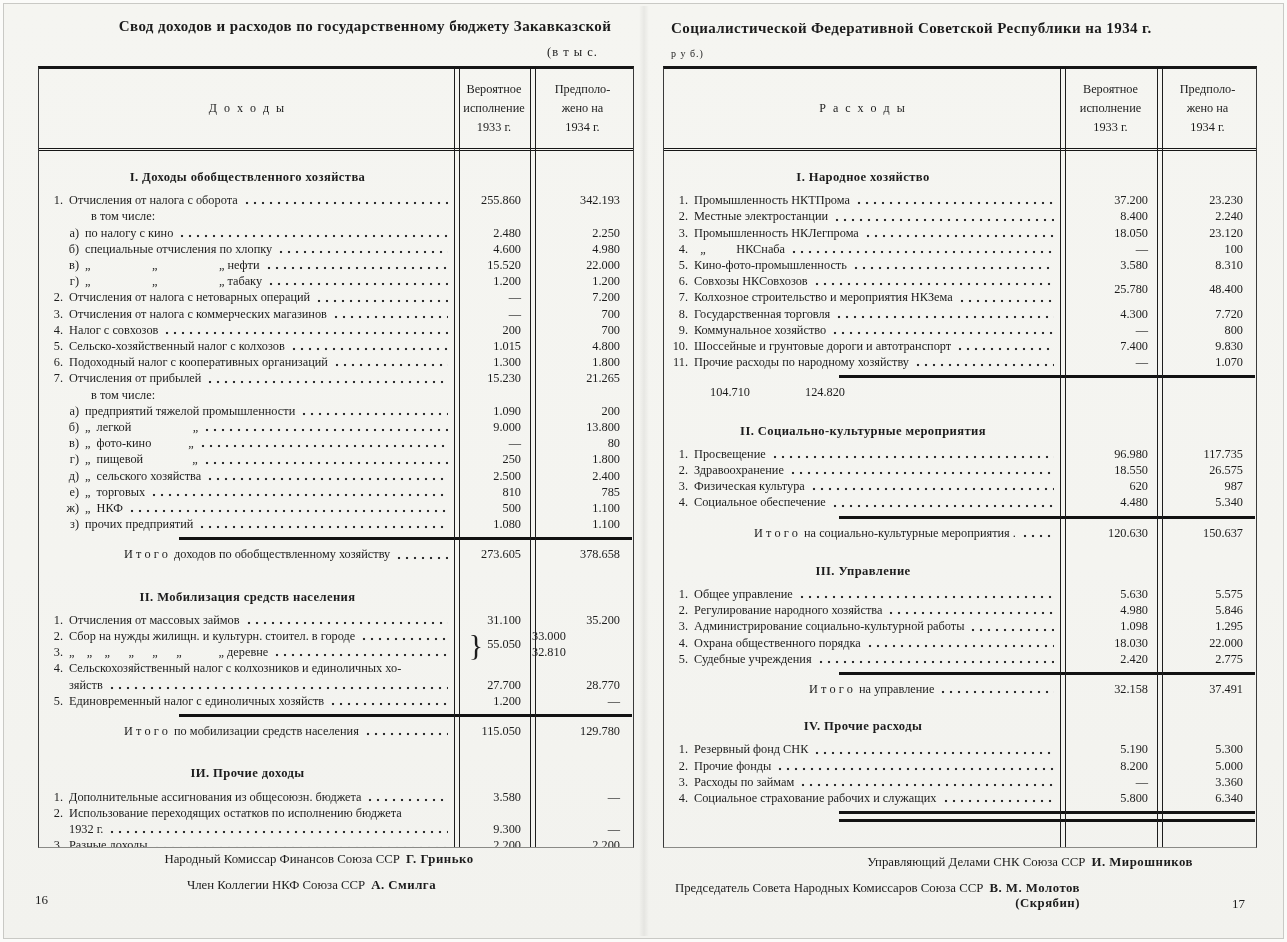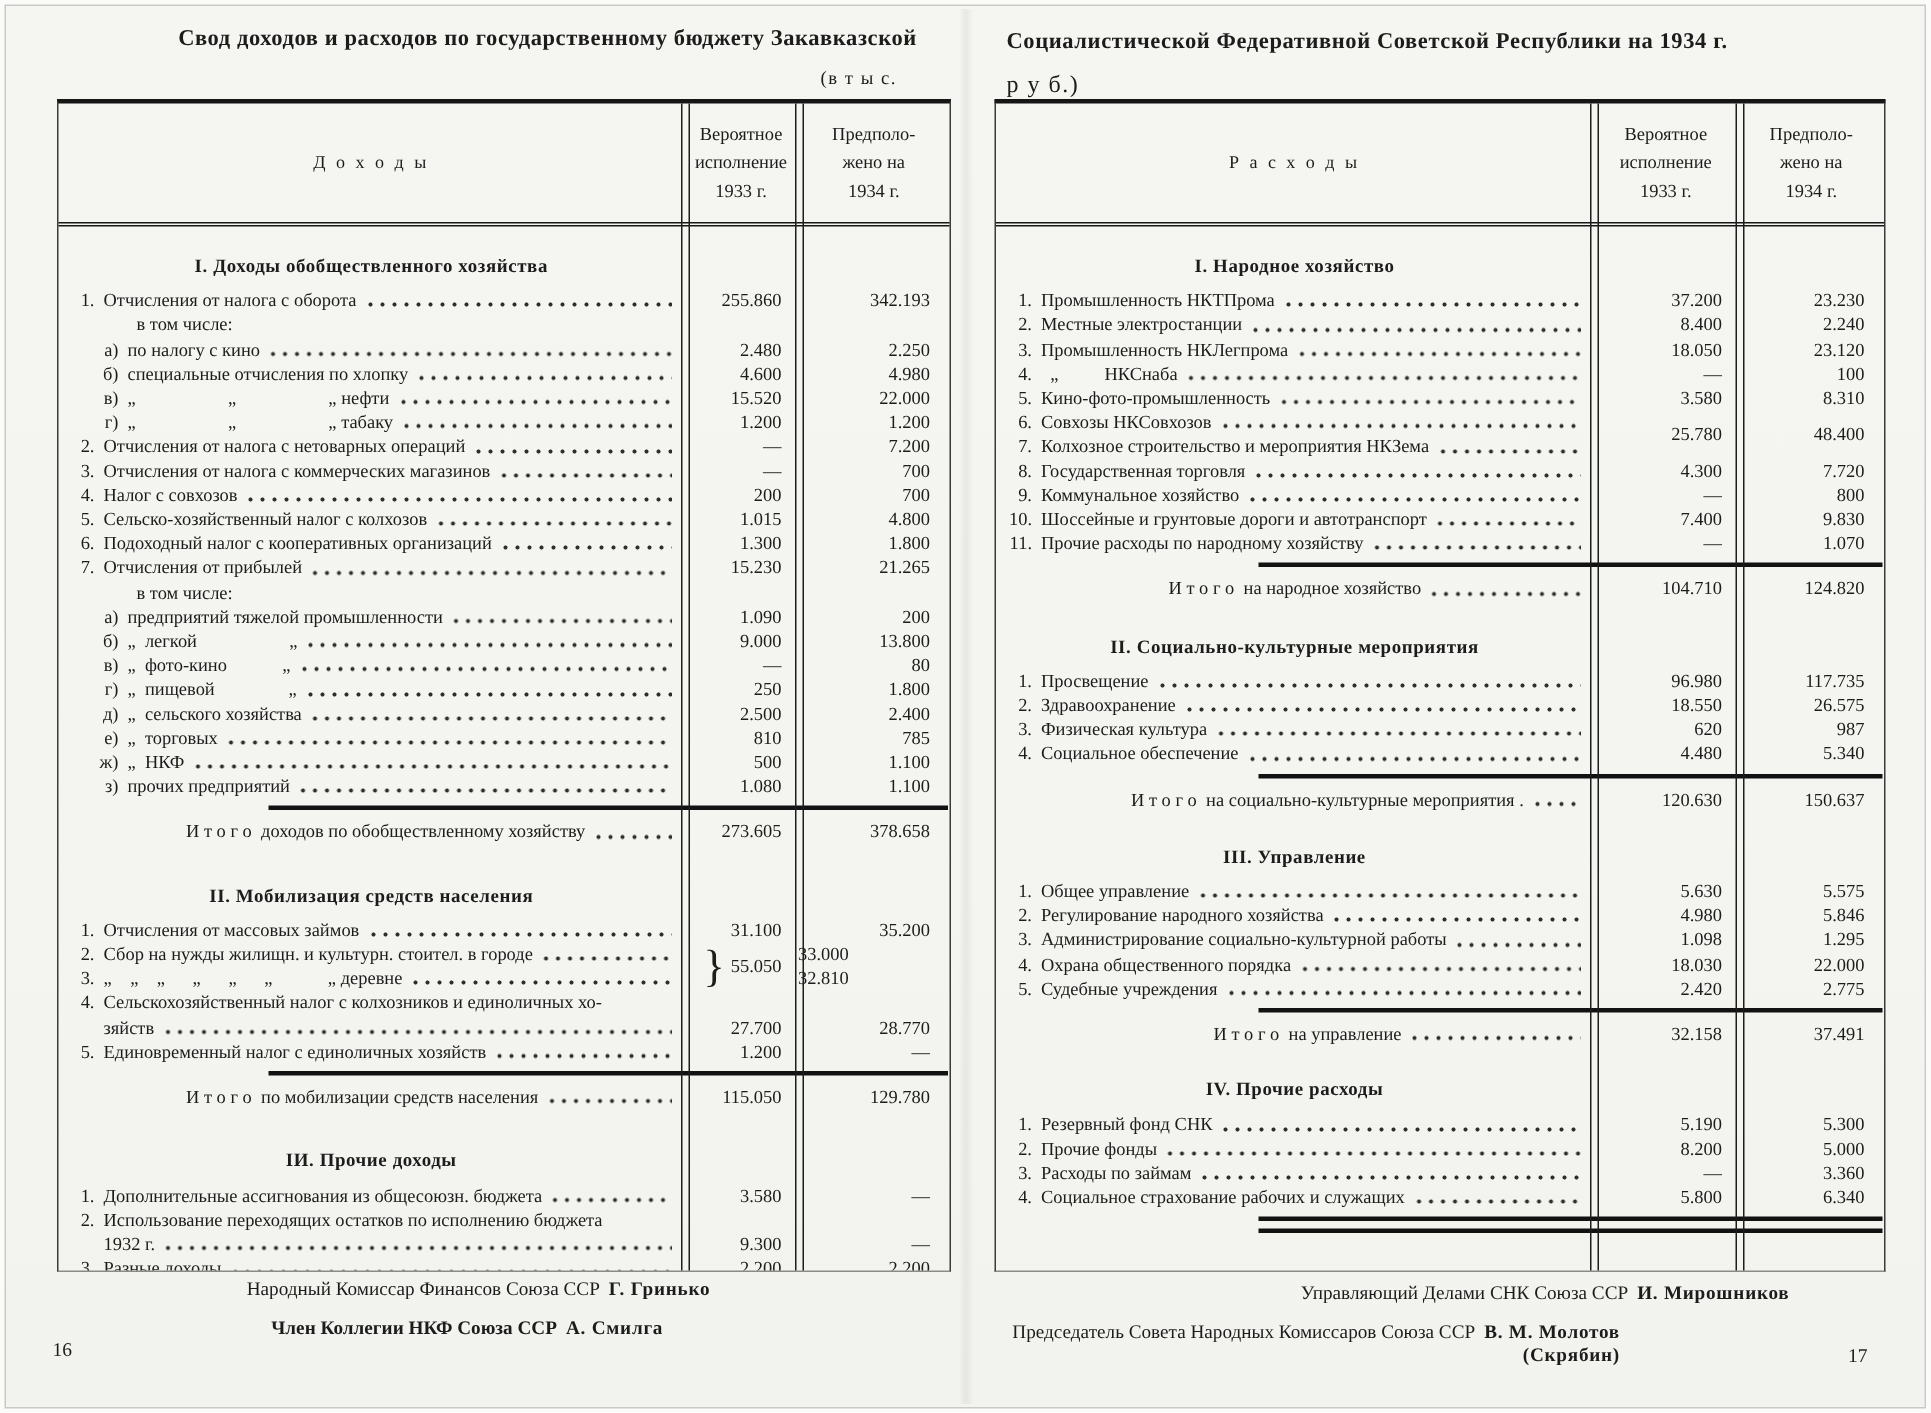--- a/index.html
+++ b/index.html
@@ -11,21 +11,21 @@
   }
   .frame{position:absolute;inset:3px;border:1px solid #c9c9c5;
     background:linear-gradient(180deg,#f5f5f1 0%,#f4f4f0 60%,#f2f2ee 100%);}
   .gutter{position:absolute;left:639px;top:6px;bottom:6px;width:10px;
     background:linear-gradient(90deg,rgba(0,0,0,0),rgba(0,0,0,0.055),rgba(0,0,0,0));}
 
   .title-l{position:absolute;left:68px;top:18px;width:594px;text-align:center;
     font-weight:bold;font-size:15px;letter-spacing:.4px;}
   .title-r{position:absolute;left:671px;top:20px;font-weight:bold;font-size:15px;letter-spacing:.4px;}
   .unit-l{position:absolute;left:38px;top:45px;width:560px;text-align:right;font-size:12.5px;letter-spacing:1px;}
-  .unit-r{position:absolute;left:671px;top:48px;font-size:16px;letter-spacing:1px;}
+  .unit-r{position:absolute;left:671px;top:48px;font-size:10px;letter-spacing:1px;}
 
   .tbl{position:absolute;top:66px;height:778px;
     border-left:1px solid #3a3a3a;border-right:1px solid #3a3a3a;
     border-top:3px solid #161616;border-bottom:1px solid #8a8a86;}
   #tbl-left {left:38px; width:594px; --labw:417px; --v1:76px; --v2:101px;}
   #tbl-right{left:663px;width:592px; --labw:398px; --v1:97px; --v2:97px;}
 
   .thead{position:absolute;top:0;left:0;right:0;height:79px;display:flex;
     border-bottom:3px double #161616;}
   .h-label{width:var(--labw);display:flex;align-items:center;justify-content:center;
@@ -67,21 +67,21 @@
 
   .g2 .v1,.g2 .v2{display:flex;align-items:center;justify-content:flex-end;align-self:stretch;}
   .g2 .v2.stack{flex-direction:column;align-items:flex-start;justify-content:flex-end;}
   .g2 .v2.stack div{line-height:16.2px;}
   .brace{font-size:30px;font-weight:400;line-height:28px;margin-right:4px;transform:translateY(1px);}
 
   .sigs-l{position:absolute;left:38px;top:852px;width:562px;text-align:center;font-size:12.8px;}
   .sigs-r{position:absolute;left:663px;top:855px;width:530px;text-align:right;font-size:12.8px;}
   .sig{margin-bottom:11px;}
   .sig b{margin-left:6px;letter-spacing:.5px;}
-  .sigs-l .sig:nth-child(2){margin-right:15px;font-weight:bold;}
+  .sigs-l .sig:nth-child(2){margin-right:15px;}
   .sigs-r .sig:nth-child(2){margin-right:113px;}
 
   .pn{position:absolute;font-size:13px;}
   .pn-l{left:35px;top:892px;}
   .pn-r{left:1232px;top:896px;}
 </style>
 </head>
 <body>
 
 <div class="frame"></div>
@@ -527,24 +527,20 @@
           <span class="txt">Прочие расходы по народному хозяйству</span>
           <span class="lead"></span>
         </div>
         <div class="v1">—</div>
         <div class="v2">1.070</div>
       </div>
       <div class="rulerow">
         <div class="rulebar" style="margin-left: 175px;"></div>
       </div>
       <div class="row totalrow">
-        <div class="lab" style="padding-left: 115px;">
-          <span class="txt">И т о г о  на народное хозяйство</span>
-          <span class="lead"></span>
-        </div>
         <div class="v1">104.710</div>
         <div class="v2">124.820</div>
       </div>
       <div class="gaprow" style="height: 6px;"></div>
       <div class="row secrow">
         <div class="sec">II. Социально-культурные мероприятия</div>
       </div>
       <div class="row ">
         <div class="lab">
           <span class="num">1.</span>

